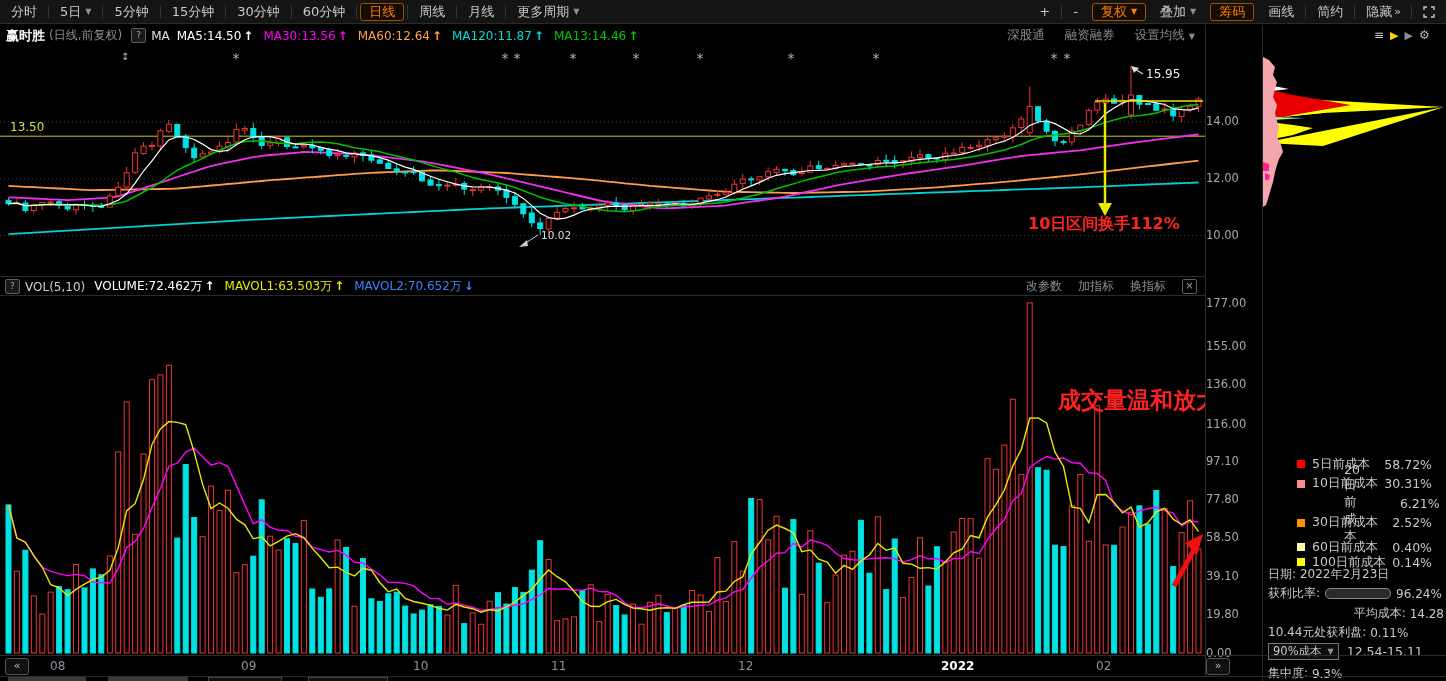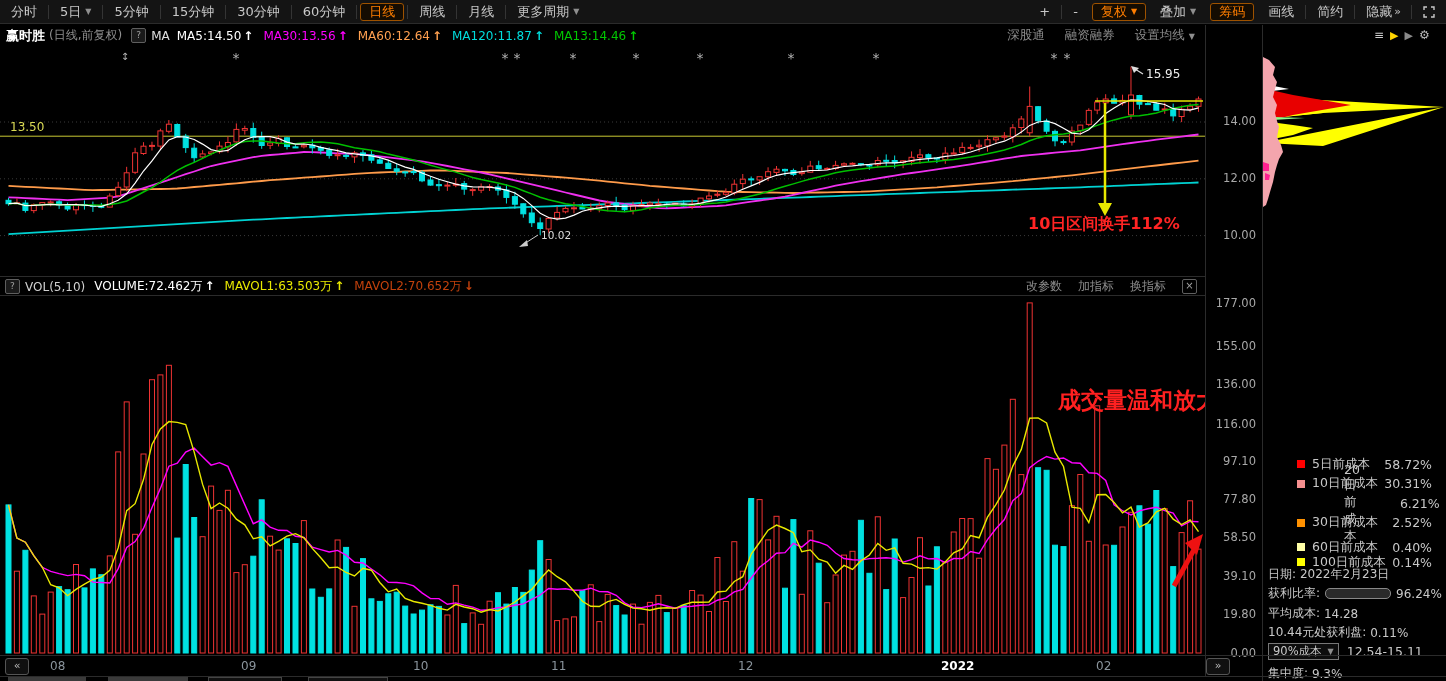--- a/index.html
+++ b/index.html
@@ -24,21 +24,21 @@
   .ma-lbl{color:#e0e0e0;margin-right:7px;}
   .ind{margin-right:10px;white-space:nowrap;}
   .ind .arr{margin-left:2px;font-weight:bold;}
   .links{margin-left:auto;display:flex;align-items:center;gap:20px;margin-right:10px;color:#8c8c8c;font-size:12.5px;}
   .link{cursor:pointer;}
   
   .volheader{position:absolute;left:0;top:278px;width:1205px;height:17px;display:flex;align-items:center;font-size:12px;}
   .vh-right{margin-left:auto;display:flex;align-items:center;gap:16px;color:#8c8c8c;margin-right:8px;}
   .xbox{display:inline-block;width:13px;height:13px;line-height:12px;text-align:center;border:1px solid #5f5f5f;color:#a0a0a0;font-size:10px;border-radius:2px;}
   
-  .axlabel{position:absolute;left:1206px;width:50px;text-align:right;font-size:11.5px;color:#a8a8a8;}
+  .axlabel{position:absolute;left:1206px;width:50px;text-align:left;font-size:11.5px;color:#a8a8a8;}
   .xaxlabel{position:absolute;top:659px;font-size:12px;color:#8a949c;}
   .navbtn{position:absolute;width:22px;height:15px;line-height:14px;text-align:center;border:1px solid #555;
           border-radius:3px;color:#bbb;font-size:11px;background:#101010;cursor:pointer;}
   
   .rpanel{position:absolute;left:1263px;top:25px;width:183px;height:536px;}
   .lg-row{position:absolute;left:0;width:183px;height:18px;display:flex;align-items:center;font-size:12.5px;color:#c8c8c8;}
   .lg-sq{width:8px;height:8px;margin-left:34px;margin-right:7px;}
   .lg-val{margin-left:auto;margin-right:14px;}
   .rp-row{position:absolute;left:5px;width:176px;font-size:12px;color:#c8c8c8;white-space:nowrap;display:flex;align-items:center;}
   .pill{width:64px;height:9px;border:1px solid #888;border-radius:5px;background:#2a2a2a;margin:0 5px;overflow:hidden;}
@@ -434,21 +434,21 @@
       <text x="541" y="192" fill="#ddd" font-size="10.5">10.02</text>
       <line x1="1095" y1="54" x2="1203" y2="54" stroke="#e8e800" stroke-width="1.5"></line>
       <line x1="1105" y1="56" x2="1105" y2="158" stroke="#e8e800" stroke-width="2.5"></line>
       <polygon points="1105,169 1098,156 1112,156" fill="#e8e800"></polygon>
       <text x="1028" y="182" fill="#ff2424" font-size="16" font-weight="bold">10日区间换手112%</text>
     </svg>
 
   <div class="volheader">
     <span class="qbox">?</span>
     <span style="color:#d0d0d0;margin-right:9px;">VOL(5,10)</span>
-    <span id="vol-inds"><span class="ind" style="color: rgb(255, 255, 255);">VOLUME:72.462万<span class="arr">↑</span></span><span class="ind" style="color: rgb(232, 232, 0);">MAVOL1:63.503万<span class="arr">↑</span></span><span class="ind" style="color: #c2410c;">MAVOL2:70.652万<span class="arr">↓</span></span></span>
+    <span id="vol-inds"><span class="ind" style="color: rgb(255, 255, 255);">VOLUME:72.462万<span class="arr">↑</span></span><span class="ind" style="color: rgb(232, 232, 0);">MAVOL1:63.503万<span class="arr">↑</span></span><span class="ind" style="color: #3b82f6;">MAVOL2:70.652万<span class="arr">↓</span></span></span>
     <span class="vh-right" id="vol-actions">
         <span class="link">改参数</span>
         <span class="link">加指标</span>
         <span class="link">换指标</span>
         <span class="xbox">×</span>
       </span>
   </div>
 
   <svg id="vol-svg" width="1205" height="359" style="left:0;top:296px;">
       <rect x="6.0" y="208.9" width="5" height="148.1" fill="#00e1e1" stroke="#00e1e1"></rect>
@@ -676,21 +676,21 @@
 
     <div class="rp-row" style="top:541px;">
       <span>日期:</span>&nbsp;
       <span>2022年2月23日</span>
     </div>
     <div class="rp-row" style="top:560px;">
       <span>获利比率:</span>
       <span class="pill"><span class="pill-fill" id="pill-fill" style="width: 96.24%;"></span></span>
       <span>96.24%</span>
     </div>
-    <div class="rp-row" style="top:580px;">
+    <div class="rp-row" style="top:580px;justify-content:flex-end;">
       <span>平均成本:</span>&nbsp;
       <span>14.28</span>
     </div>
     <div class="rp-row" style="top:599px;">
       <span>10.44元处获利盘:</span>&nbsp;
       <span>0.11%</span>
     </div>
     <div class="rp-row" style="top:618px;">
       <span class="selbox">
         <span>90%成本</span>

